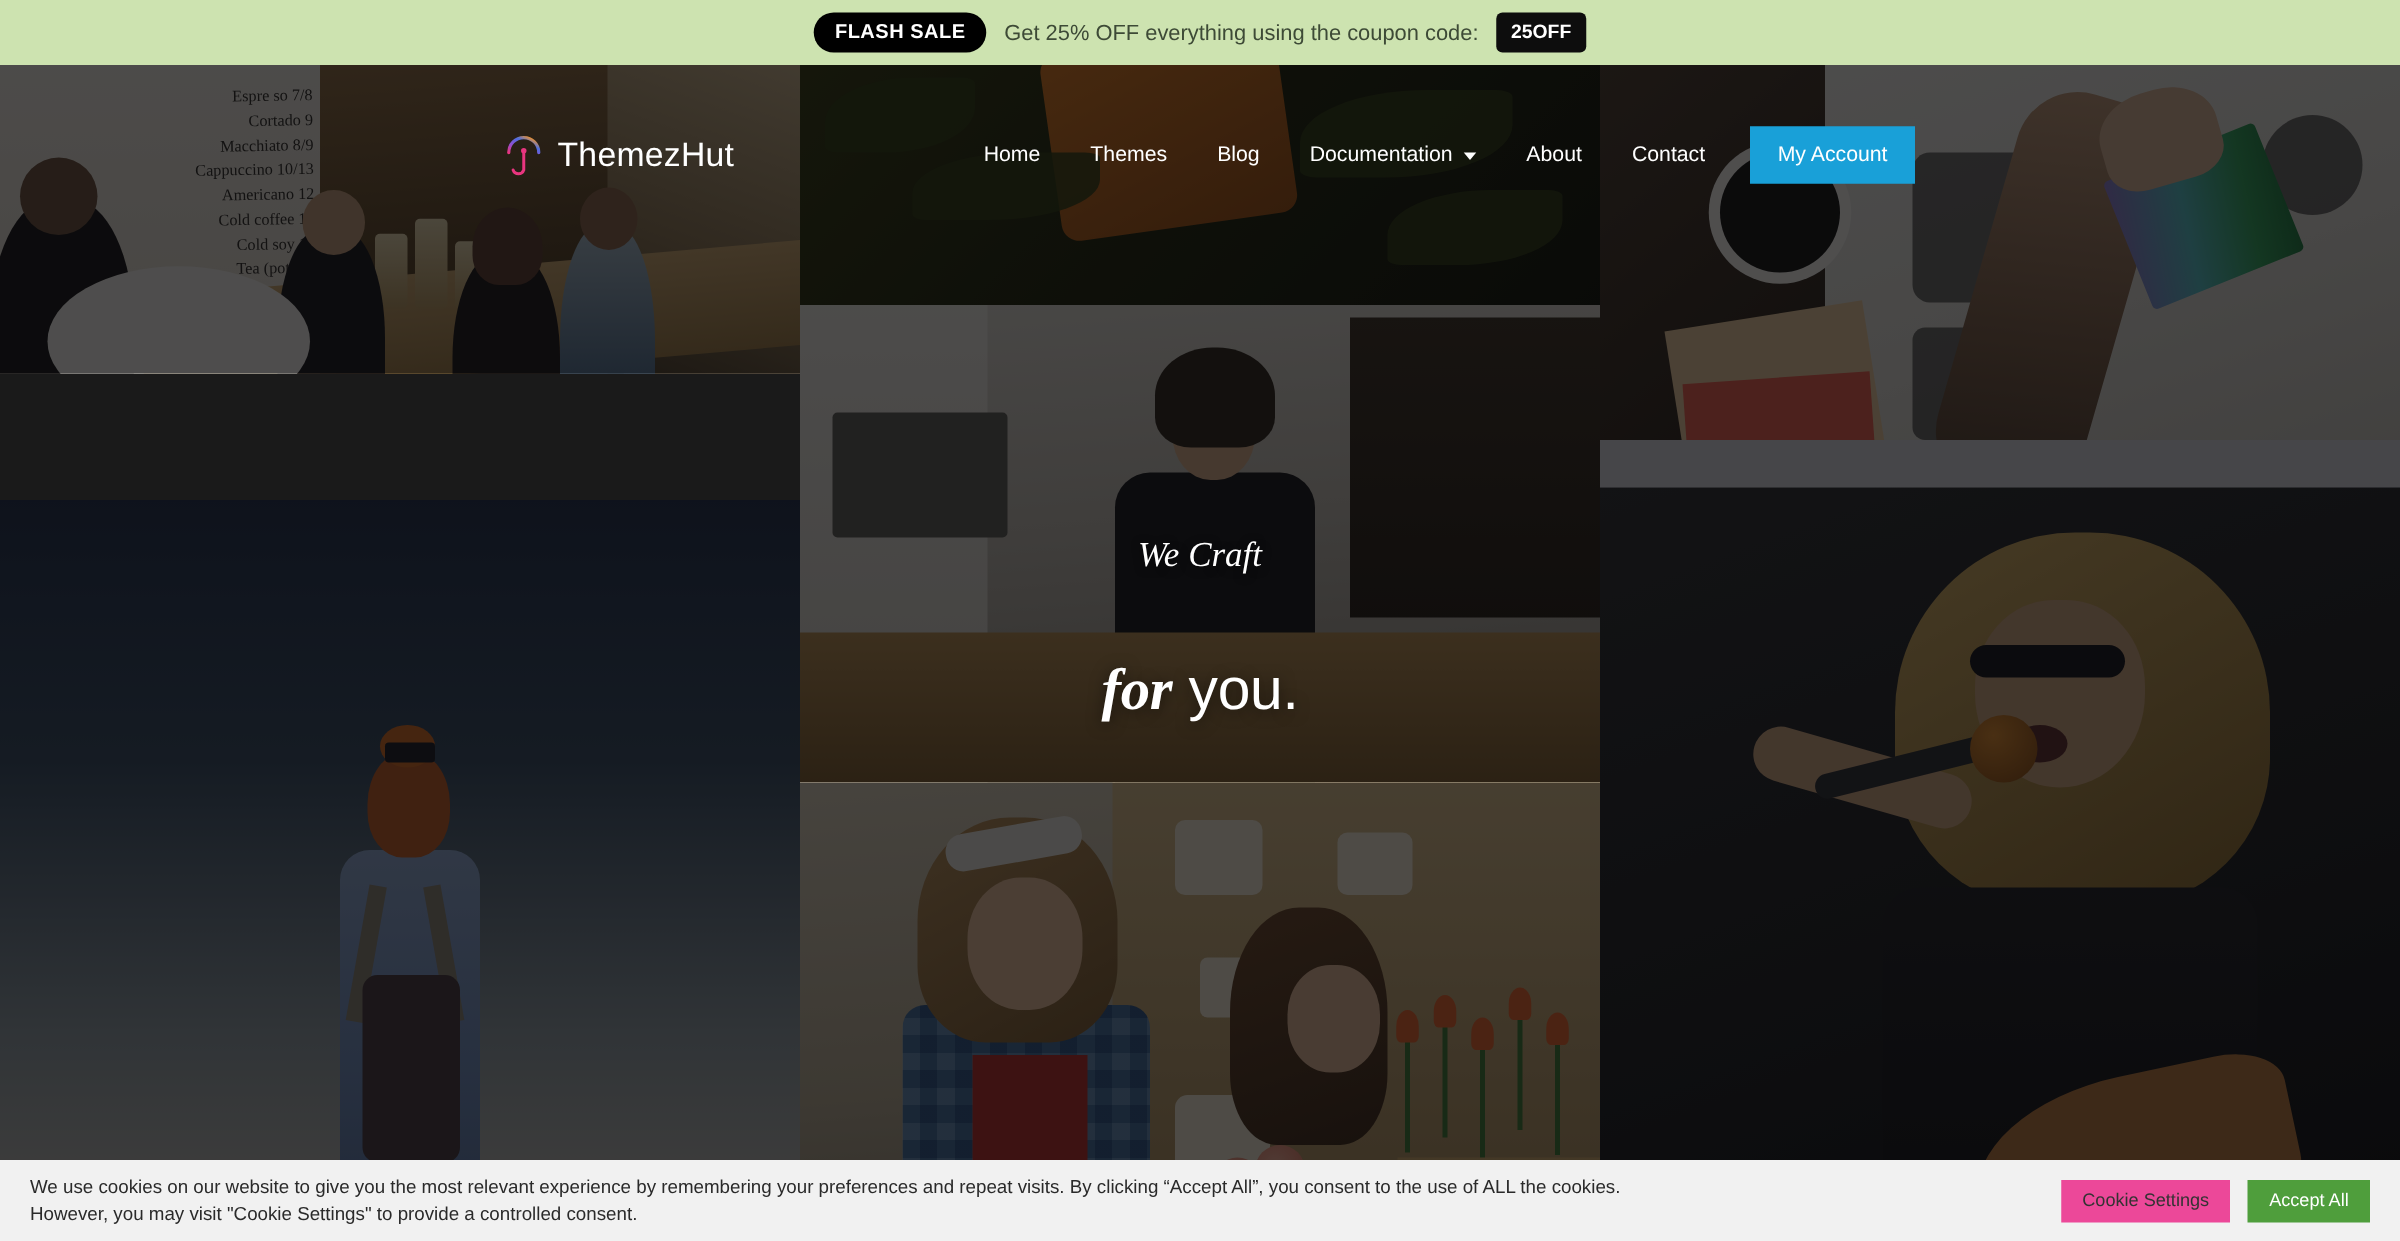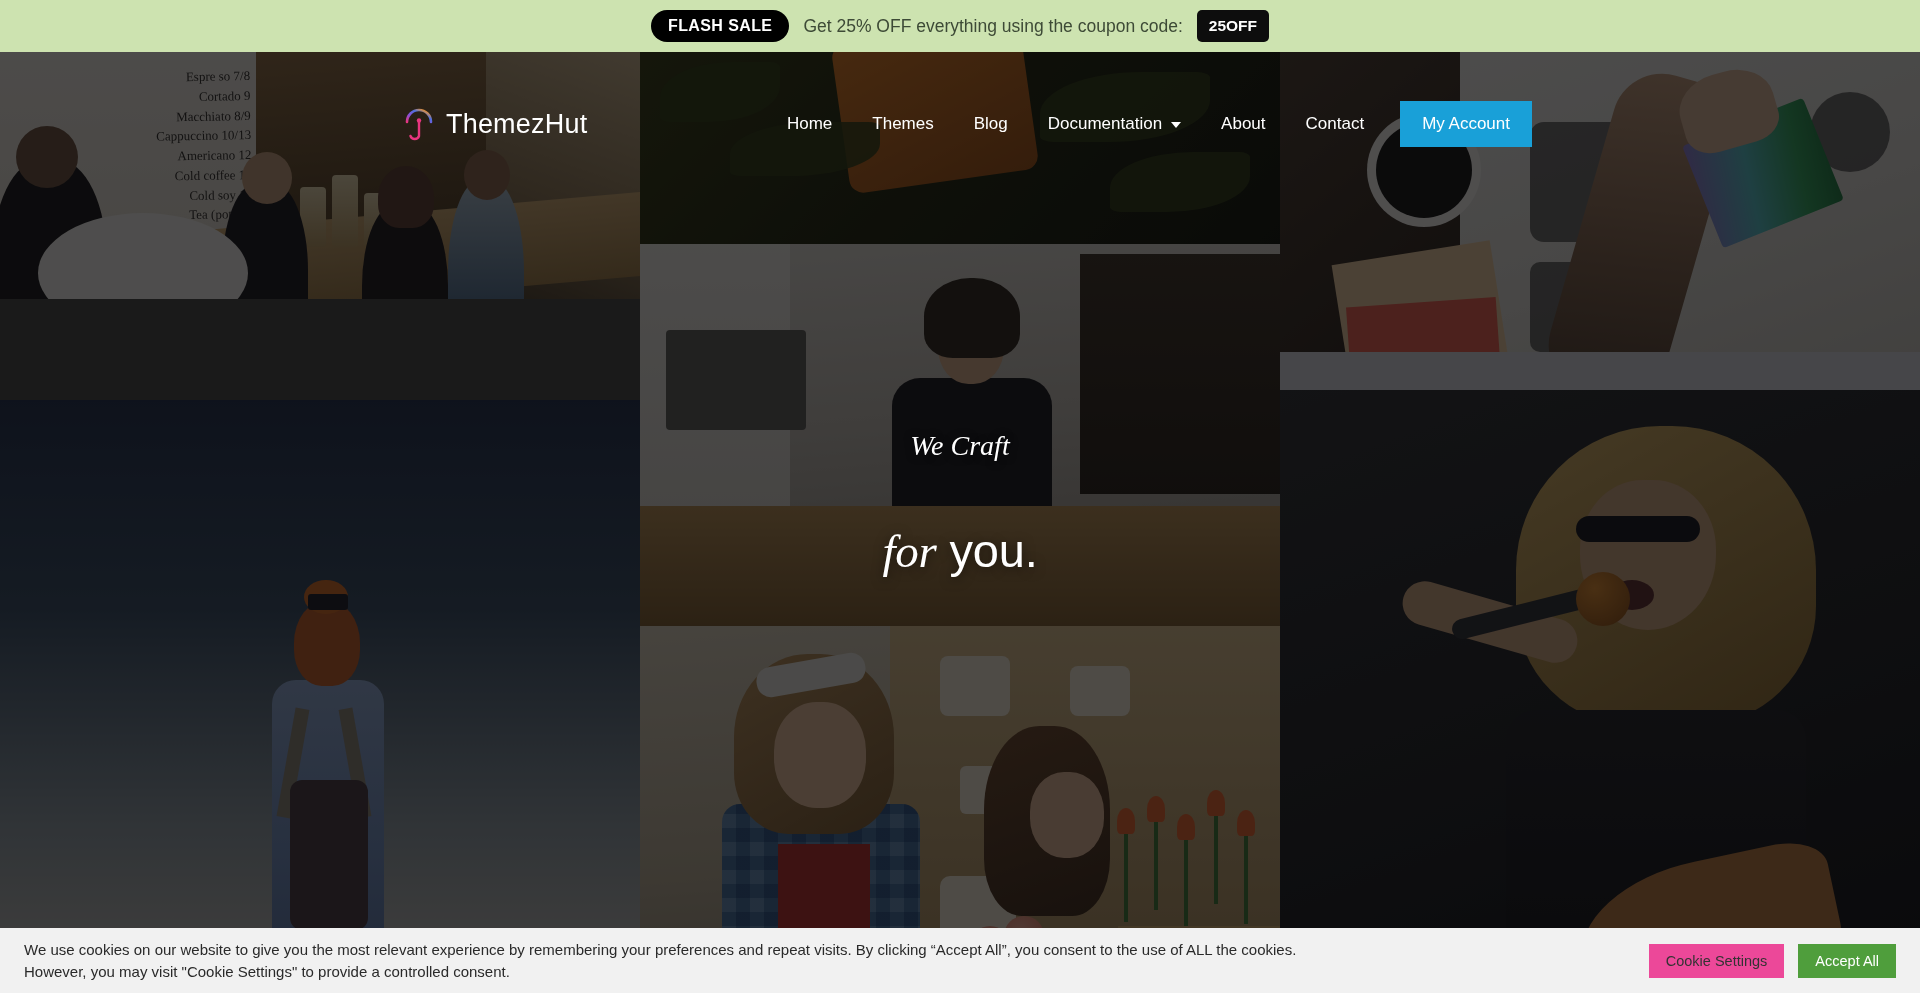--- a/index.html
+++ b/index.html
@@ -251,21 +251,21 @@
     font-family:"Liberation Serif", serif; font-style:italic;
     color:#fff; font-size:28px; margin-bottom:6px;
     text-shadow:0 1px 8px rgba(0,0,0,.55);
   }
   .hero-title{
     color:#fff; font-size:47px; font-weight:400; line-height:1.18;
     letter-spacing:-.2px; text-shadow:0 2px 12px rgba(0,0,0,.5);
     max-width:900px;
   }
   .hero-title .ser{
-    font-family:"Liberation Serif", serif; font-style:italic;
+    font-family:"Liberation Serif", serif; font-style:italic;font-weight:bold;
   }
   .hero-cta{
     display:inline-flex; align-items:center; gap:14px;
     background:#0d93ca; color:#fff; font-size:21px;
     padding:21px 42px; margin-top:48px; text-decoration:none;
     cursor:pointer; white-space:nowrap;
   }
   .chev{
     width:9px; height:9px; border-right:2.6px solid #fff;
     border-top:2.6px solid #fff; transform:rotate(45deg);

